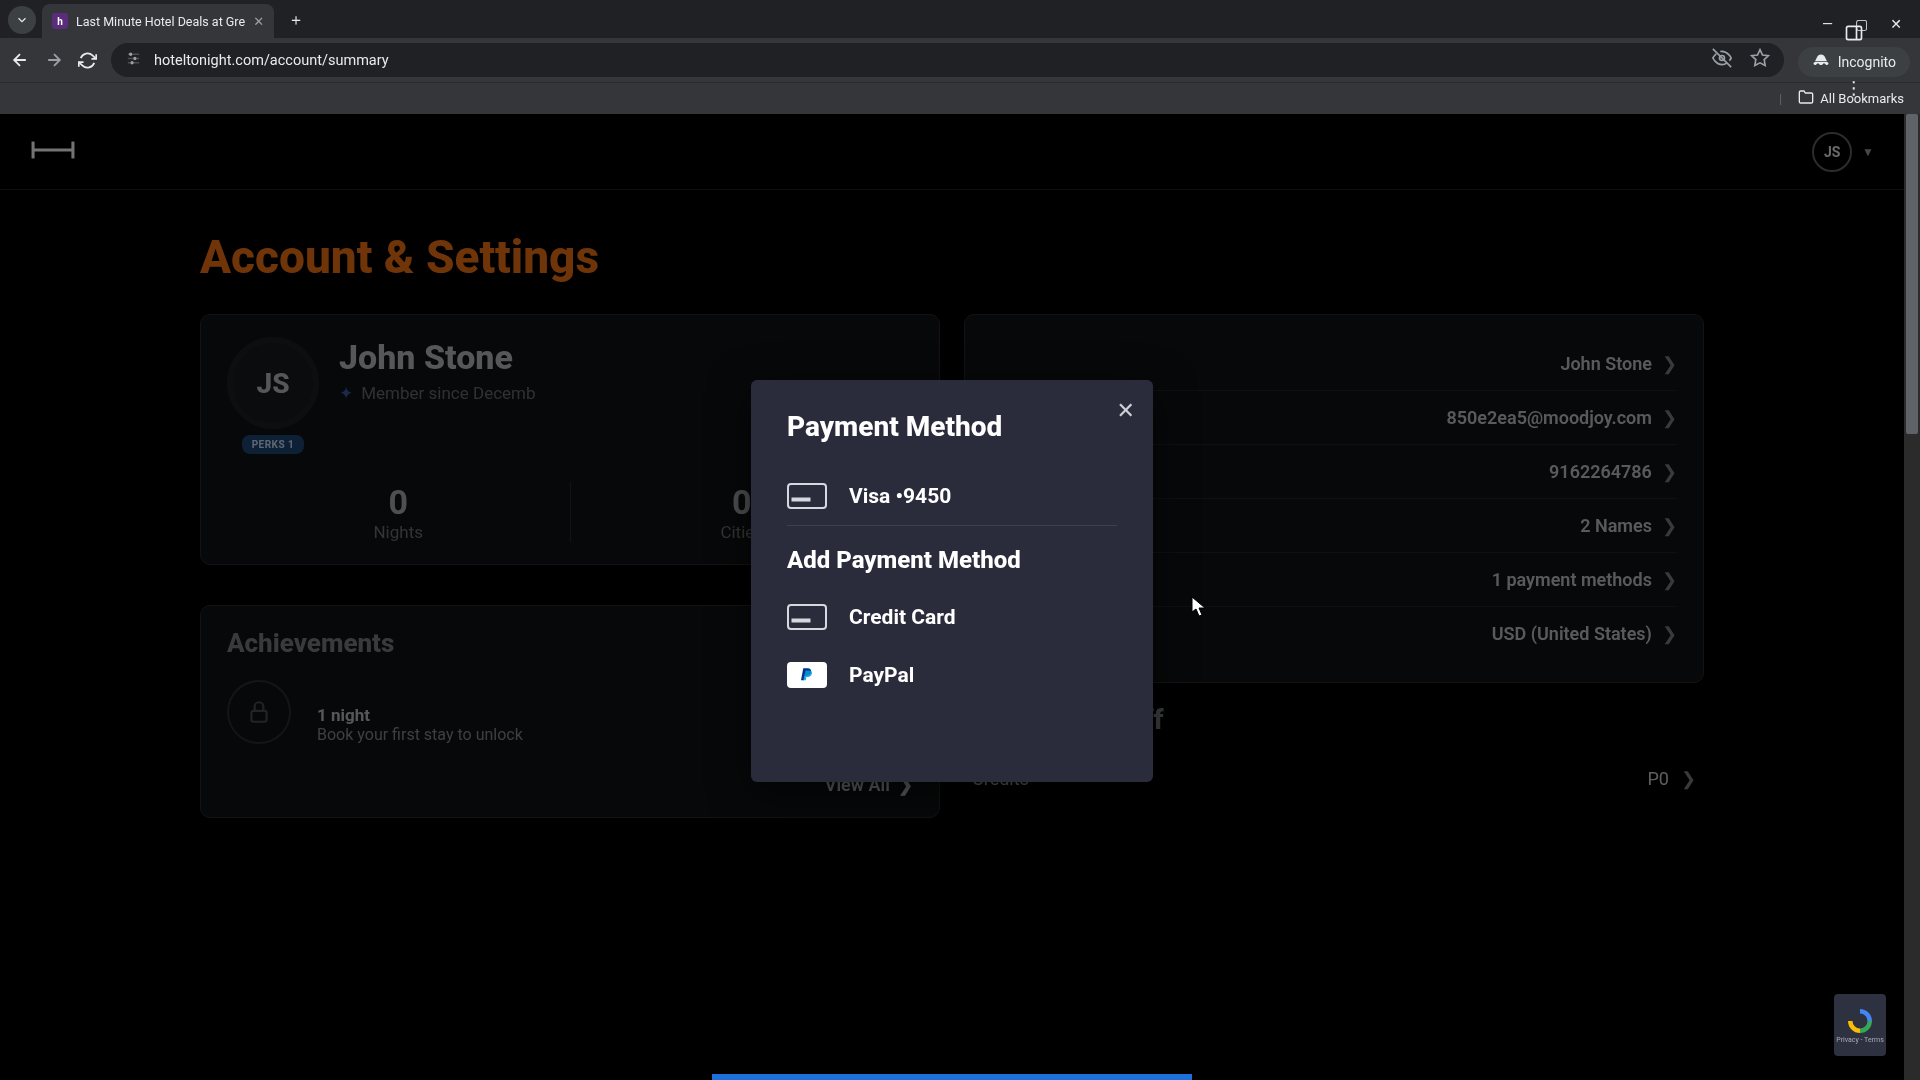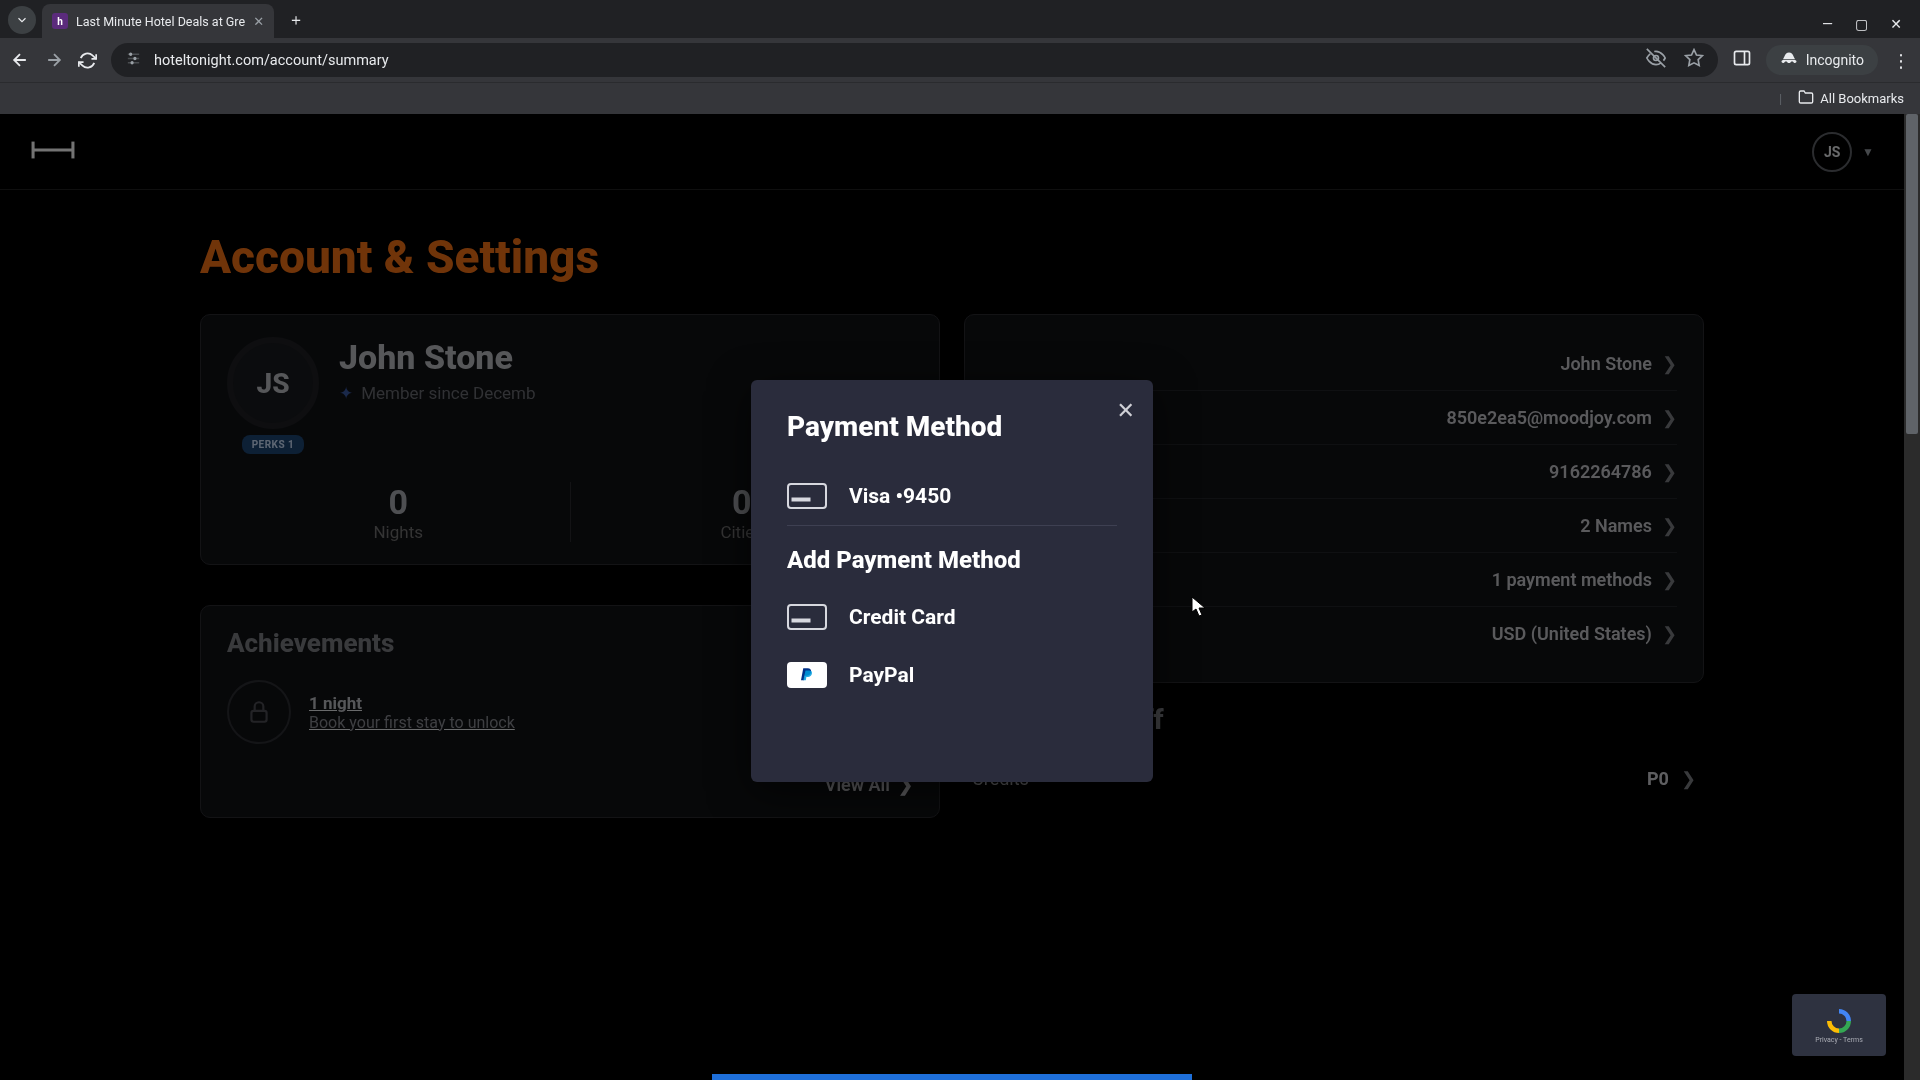--- a/index.html
+++ b/index.html
@@ -15,21 +15,21 @@
 .new-tab { width:28px; height:28px; display:flex; align-items:center; justify-content:center; color:#e8eaed; margin-left:8px; margin-bottom:4px; cursor:pointer; }
 .window-controls { margin-left:auto; display:flex; gap:22px; padding-right:18px; margin-bottom:6px; color:#e8eaed; }
 .window-controls span { cursor:pointer; font-size:14px; }
 
 .nav-bar { height:44px; background:#35363a; display:flex; align-items:center; padding:0 10px; gap:14px; }
 .nav-btn { color:#9aa0a6; font-size:18px; cursor:pointer; display:flex; }
 .nav-btn.active { color:#e8eaed; }
 .url-bar { flex:1; height:34px; background:#202124; border-radius:17px; display:flex; align-items:center; padding:0 14px; gap:12px; color:#e8eaed; font-size:14.5px; }
 .url-site-icon { color:#9aa0a6; font-size:15px; }
 .url-actions { margin-left:auto; display:flex; gap:18px; color:#9aa0a6; }
-.nav-right { display:flex; align-items:center; gap:14px; color:#e8eaed; }
+.nav-right { display:flex; align-items:center; color:#e8eaed;flex-direction:column; }
 .incognito-chip { display:flex; align-items:center; gap:8px; background:#3c4043; padding:6px 14px; border-radius:17px; font-size:14px; }
 .incognito-chip svg { width:18px; height:18px; }
 .bookmarks-bar { height:32px; background:#35363a; border-top:1px solid #2a2b2e; display:flex; align-items:center; justify-content:flex-end; padding:0 16px; color:#e8eaed; font-size:13px; gap:6px; }
 
 
 .page-viewport { position:relative; height: calc(1080px - 38px - 44px - 32px); background:#000; overflow:hidden; }
 .page-scroll { position:absolute; top:0; left:0; right:16px; bottom:0; }
 .vscrollbar { position:absolute; right:0; top:0; width:16px; height:100%; background:#2b2b2b; }
 .vscrollbar-thumb { position:absolute; left:2px; width:12px; background:#5f6368; border-radius:2px; }
 
@@ -59,51 +59,51 @@
 .member-since { color:#6b6d73; font-size:17px; display:flex; align-items:center; gap:8px; margin-top:6px; }
 .member-since .verify-icon { color:#3b5ba5; }
 .stats { display:flex; margin-top:28px; }
 .stat { flex:1; text-align:center; }
 .stat + .stat { border-left:1px solid #2a2b30; }
 .stat-num { font-size:34px; font-weight:700; color:#aeb0b6; }
 .stat-label { color:#737373; font-size:17px; }
 
 .achievements-card { flex:1; min-width:500px; margin-top:20px; }
 .sec-title { font-size:26px; font-weight:800; color:#7e8086; margin-bottom:22px; }
-.ach-row { display:flex; align-items:center; gap:18px;text-decoration:underline; }
+.ach-row { display:flex; align-items:flex-end; gap:26px; }
 .ach-icon { width:64px; height:64px; border:2px solid #2e2f34; border-radius:50%; display:flex; align-items:center; justify-content:center; color:#4e4f55; font-size:22px; }
 .ach-title { font-weight:700; color:#bfc1c6; font-size:17px; }
 .ach-sub { color:#8a8c92; font-size:16px; }
 .view-all { display:flex; justify-content:flex-end; margin-top:30px; color:#d0d1d6; font-size:18px; font-weight:600; gap:8px; align-items:center;text-align:right; }
 
 .right-col { flex:1; min-width:500px; display:flex; flex-direction:column; gap:20px; }
 .settings-list .row { display:flex; align-items:center; justify-content:flex-end; padding:16px 0; border-bottom:1px solid #232429; gap:10px; }
 .settings-list .row:last-child { border-bottom:none; }
 .row-val { color:#c7c8cd; font-size:18px; font-weight:600; }
 .row-chev { color:#7e8086; font-size:18px; }
 
 .good-title { font-size:28px; font-weight:800; color:#8b8d93; margin-bottom:18px; }
 .good-row { display:flex; align-items:center; padding:14px 0; }
 .good-label { color:#bfc1c6; font-size:18px; }
-.good-val { margin-left:auto; color:#d0d1d6; font-size:18px; font-weight:700; }
+.good-val { margin-left:auto; color:#d0d1d6; font-size:18px; font-weight:400; }
 
 
 .modal { position:absolute; left:50%; transform:translateX(-50%); top:266px; width:402px; height:402px; background:#2a2c3c; border-radius:6px; box-shadow:0 10px 40px rgba(0,0,0,0.6); padding:30px 36px; color:#fff; }
 .modal-close { position:absolute; right:18px; top:18px; color:#cfd0d6; font-size:22px; cursor:pointer; }
 .modal h2 { font-size:28px; font-weight:800; margin-bottom:24px; }
 .pm-row { display:flex; align-items:center; gap:22px; padding:16px 0; cursor:pointer; }
 .pm-row.divider { border-bottom:1px solid #3e4052; }
 .pm-icon { width:40px; height:26px; display:flex; align-items:center; justify-content:center; }
 .card-svg rect { stroke:#d7d8df; }
 .pm-label { font-size:21px; font-weight:700; }
 .modal h3 { font-size:24px; font-weight:800; margin:20px 0 14px; }
 .paypal-badge { width:40px; height:26px; background:#fff; border-radius:4px; display:flex; align-items:center; justify-content:center; }
 
 
-.recaptcha { position:absolute; right:18px; bottom:24px; width:94px; height:62px; background:#2e3240; border-radius:4px; display:flex; flex-direction:column; align-items:center; justify-content:center; color:#a9abb3; font-size:7px; box-shadow:0 2px 8px rgba(0,0,0,0.4); }
+.recaptcha { position:absolute; right:18px; bottom:24px; width:52px; height:62px; background:#2e3240; border-radius:4px; display:flex; flex-direction:column; align-items:center; justify-content:center; color:#a9abb3; font-size:7px; box-shadow:0 2px 8px rgba(0,0,0,0.4); }
 .recaptcha svg { width:30px; height:30px; }
 
 
 .cursor { position:absolute; width:16px; height:22px; pointer-events:none; }
 
 .blue-strip { position:absolute; left:50%; transform:translateX(-50%); bottom:0; width:480px; height:6px; background:#1e6fd9; }
 </style>
 </head>
 <body>
 

